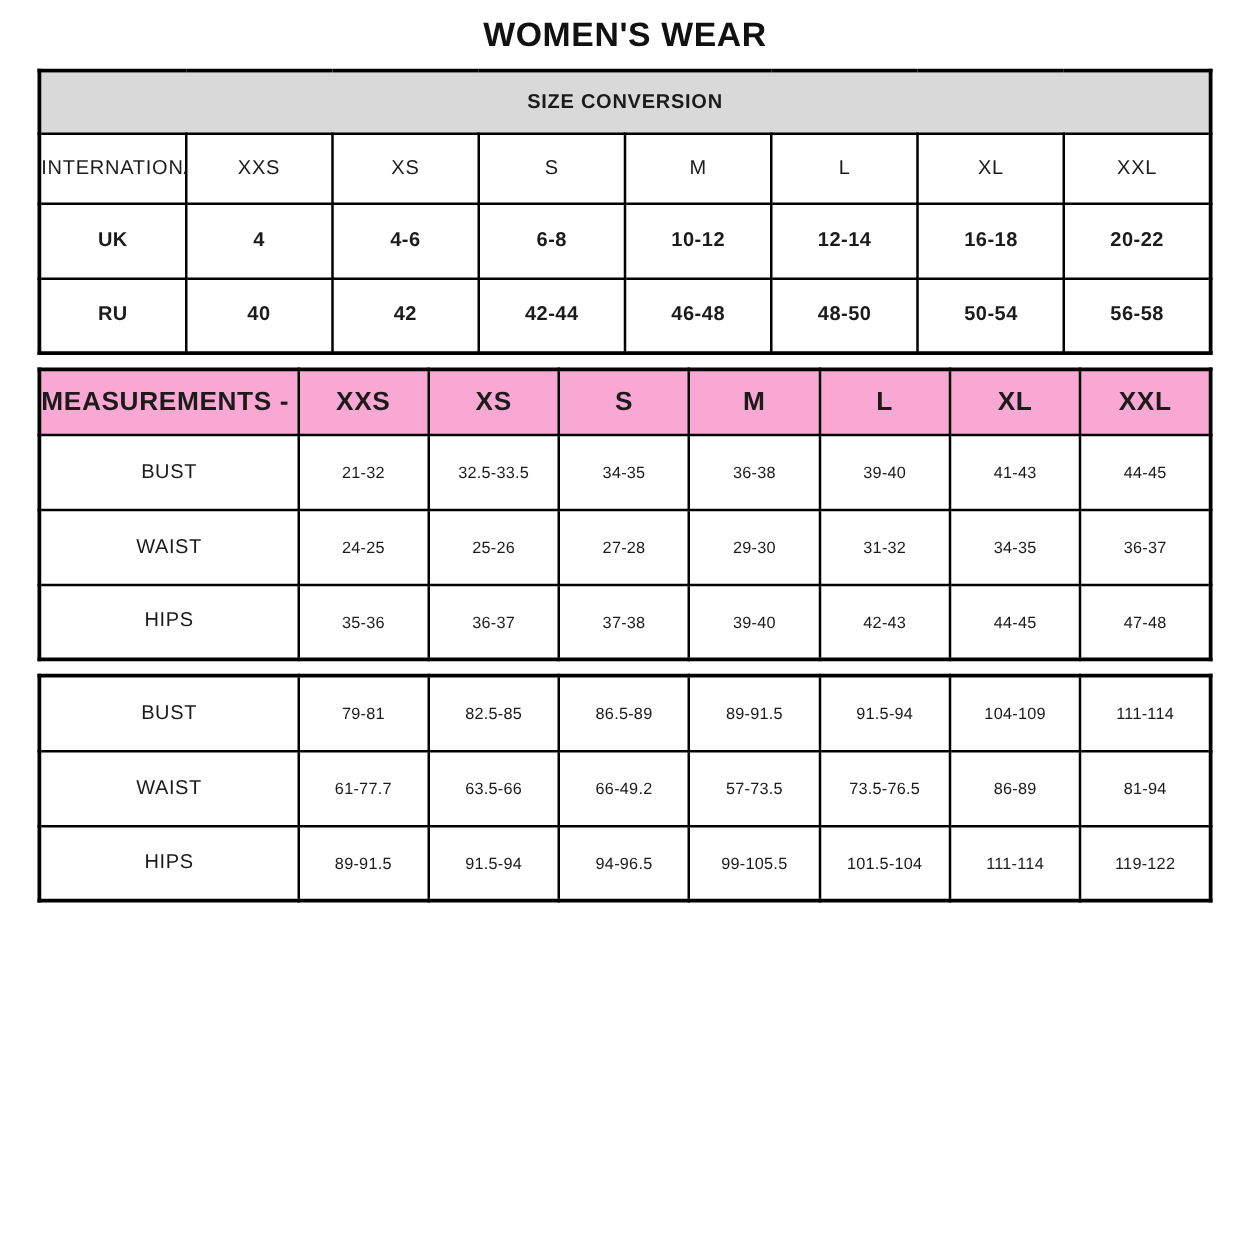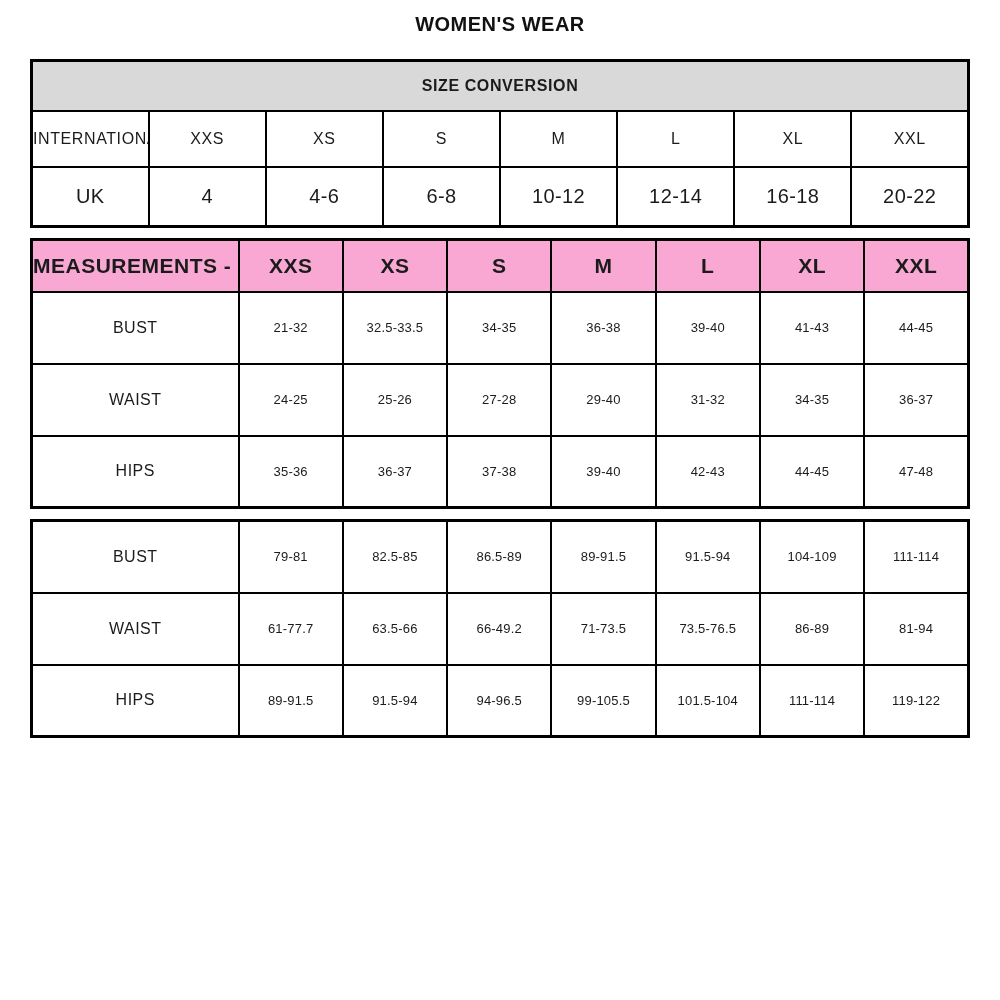--- a/index.html
+++ b/index.html
@@ -5,25 +5,25 @@
   * { box-sizing: border-box; margin: 0; padding: 0; }
   html, body {
     width: 1000px; height: 1000px;
     background: #ffffff;
     font-family: "Liberation Sans", sans-serif;
     color: #1b1b1b;
   }
   .page { width: 1000px; height: 1000px; padding-top: 13px; }
   .page-title {
     text-align: center;
-    font-size: 20px;
+    font-size: 27px;
     font-weight: 700;
     letter-spacing: 0.5px;
     color: #111;
-    margin-bottom: 23px;
+    margin-bottom: 11px;
   }
   table {
     width: 940px;
     margin: 0 16px 10px 30px;
     border-collapse: collapse;
     border: 3px solid #000;
     table-layout: fixed;
     text-align: center;
   }
   th, td {
@@ -41,31 +41,31 @@
     font-weight: 700;
     letter-spacing: 0.6px;
   }
   .t-conv .cols-row th {
     background: #ffffff;
     height: 56px;
     font-size: 16px;
     font-weight: 500;
     letter-spacing: 0.6px;
   }
-  .t-conv td { height: 60px; font-size: 20px; font-weight: 400; letter-spacing: 0.4px; }
+  .t-conv td { height: 60px; font-size: 16px; font-weight: 700; letter-spacing: 0.4px; }
   .t-conv .col-label { width: 167px; }
   
   .t-meas .cols-row th {
     background: #f9a8d4;
     height: 52px;
     font-size: 21px;
     font-weight: 700;
     letter-spacing: 0.5px;
   }
-  .t-meas td { height: 72px; font-size: 13px; font-weight: 400; letter-spacing: 0.2px; }
+  .t-meas td { height: 60px; font-size: 13px; font-weight: 400; letter-spacing: 0.2px; }
   .t-meas td.row-label { font-size: 16px; letter-spacing: 0.5px; }
   .t-meas .col-label { width: 207px; }
 </style>
 </head>
 <body>
 
 <div class="page">
 
   <div class="page-title">WOMEN'S WEAR</div>
 
@@ -87,20 +87,30 @@
         <tr>
           <td class="row-label col-label">UK</td>
           <td>4</td>
           <td>4-6</td>
           <td>6-8</td>
           <td>10-12</td>
           <td>12-14</td>
           <td>16-18</td>
           <td>20-22</td>
         </tr>
+        <tr>
+          <td class="row-label col-label">RU</td>
+          <td>40</td>
+          <td>42</td>
+          <td>42-44</td>
+          <td>46-48</td>
+          <td>48-50</td>
+          <td>50-54</td>
+          <td>56-58</td>
+        </tr>
       </tbody>
   </table>
 
   <table class="t-meas">
     <tbody>
         <tr class="cols-row">
           <th class="col-label">MEASUREMENTS - IN</th>
           <th>XXS</th>
           <th>XS</th>
           <th>S</th>
@@ -117,21 +127,21 @@
           <td>36-38</td>
           <td>39-40</td>
           <td>41-43</td>
           <td>44-45</td>
         </tr>
         <tr>
           <td class="row-label col-label">WAIST</td>
           <td>24-25</td>
           <td>25-26</td>
           <td>27-28</td>
-          <td>29-40</td>
+          <td>29-30</td>
           <td>31-32</td>
           <td>34-35</td>
           <td>36-37</td>
         </tr>
         <tr>
           <td class="row-label col-label">HIPS</td>
           <td>35-36</td>
           <td>36-37</td>
           <td>37-38</td>
           <td>39-40</td>
@@ -152,21 +162,21 @@
           <td>89-91.5</td>
           <td>91.5-94</td>
           <td>104-109</td>
           <td>111-114</td>
         </tr>
         <tr>
           <td class="row-label col-label">WAIST</td>
           <td>61-77.7</td>
           <td>63.5-66</td>
           <td>66-49.2</td>
-          <td>71-73.5</td>
+          <td>57-73.5</td>
           <td>73.5-76.5</td>
           <td>86-89</td>
           <td>81-94</td>
         </tr>
         <tr>
           <td class="row-label col-label">HIPS</td>
           <td>89-91.5</td>
           <td>91.5-94</td>
           <td>94-96.5</td>
           <td>99-105.5</td>

